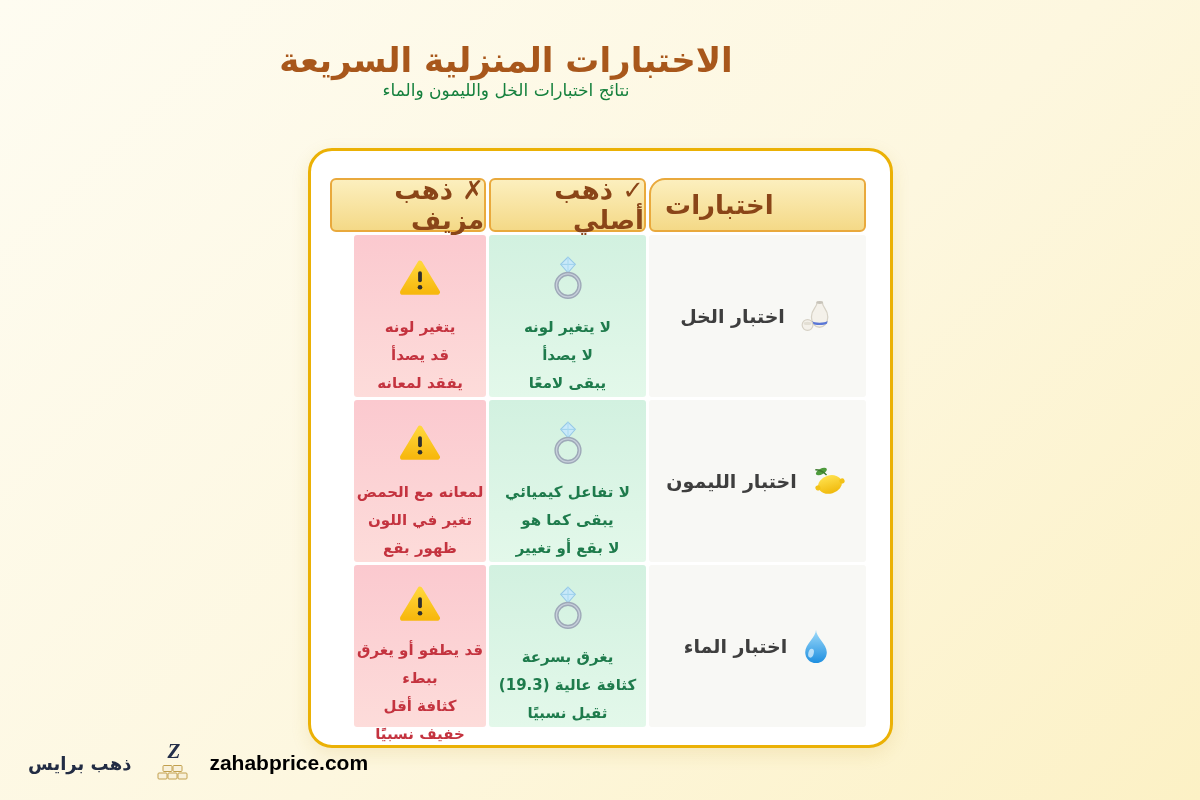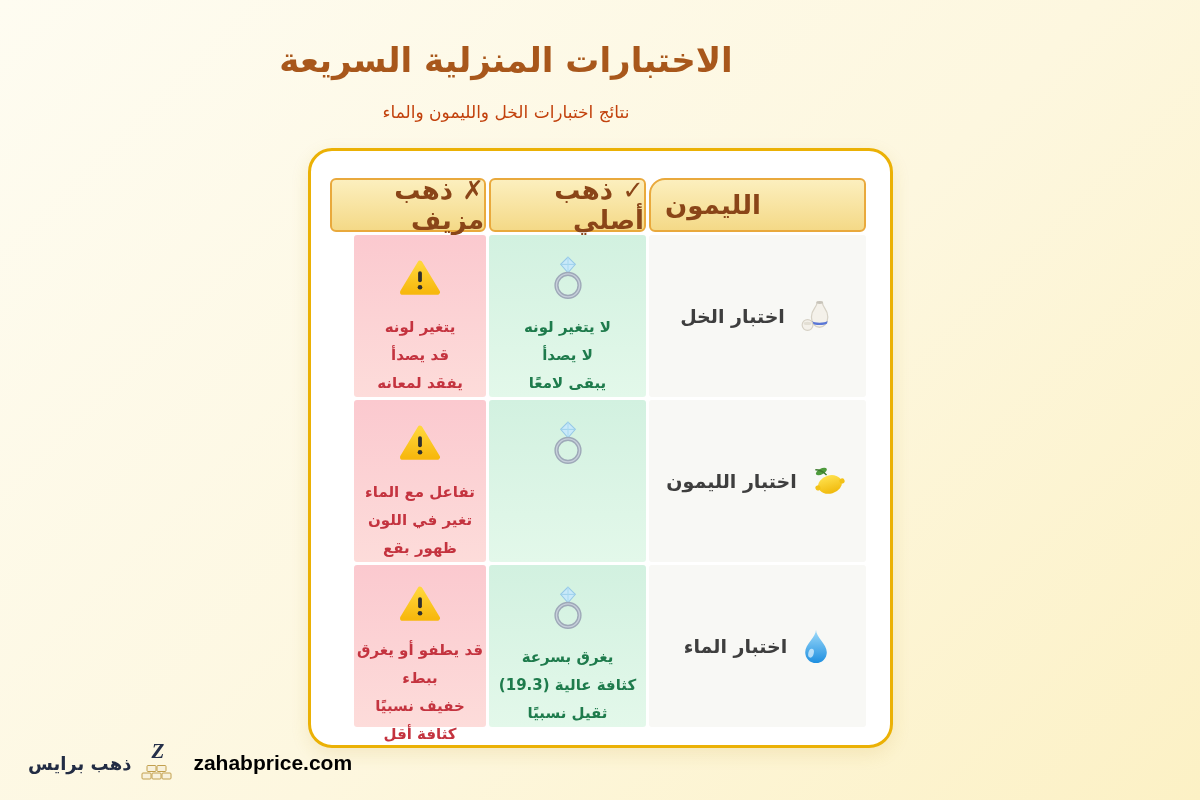--- a/index.html
+++ b/index.html
@@ -10,21 +10,21 @@
     position: relative;
     direction: rtl;
   }
 
   
   .page-header { position: absolute; top: 40px; left: 0; width: 1012px; text-align: center; }
   .page-title {
     font-size: 34px; font-weight: 700; color: #A8571B;
     letter-spacing: 0;
   }
-  .page-subtitle { margin-top: 22px; font-size: 17px; color: #c2410c; }
+  .page-subtitle { font-size: 17px; color: #15803d; }
 
   
   .card {
     position: absolute; left: 308px; top: 148px; width: 585px; height: 600px;
     background: #FFFFFF;
     border: 3px solid #EBB105;
     border-radius: 24px;
     box-shadow: 0 6px 18px rgba(190,150,30,0.14);
     padding: 27px 24px 0 24px;
   }
@@ -76,21 +76,21 @@
 
   .icon-box { height: 46px; display: flex; align-items: center; justify-content: center; }
 
   
   .footer {
     position: absolute; left: 28px; bottom: 14px;
     display: flex; flex-direction: row-reverse; align-items: center; gap: 20px;
     direction: ltr;
   }
   .site-name { font-size: 21px; font-weight: 700; color: #000000; font-family: "Liberation Sans","DejaVu Sans",sans-serif; }
-  .brand { display: flex; align-items: center; gap: 8px; }
+  .brand { display: flex; align-items: center; gap: 24px; }
   .brand-name { font-size: 18px; font-weight: 700; color: #222C44; }
 </style>
 </head>
 <body>
 
 <svg width="0" height="0" style="position:absolute">
   <defs>
     <linearGradient id="lemon-grad" x1="0" y1="0" x2="0" y2="1">
       <stop offset="0" stop-color="#FFE14D"></stop>
         <stop offset="1" stop-color="#F0B90B"></stop>
@@ -119,21 +119,21 @@
 </svg>
 
 <div class="page-header">
   <div class="page-title">الاختبارات المنزلية السريعة</div>
   <div class="page-subtitle">نتائج اختبارات الخل والليمون والماء</div>
 </div>
 
 <div class="card">
   <div class="grid">
 
-    <div class="hcell test-h">الليمون</div>
+    <div class="hcell test-h">اختبارات</div>
     <div class="hcell">✓ ذهب أصلي</div>
     <div class="hcell">✗ ذهب مزيف</div>
 
     <div class="tcell">
       <span class="icon-box">
         <svg width="36" height="36" viewBox="0 0 40 36">
           <path d="M20 3 L26 3 C26 9 32 10 32 19 C32 26.5 27.5 30.5 22.8 30.5 C18 30.5 13.8 26.5 13.8 19 C13.8 10 20 9 20 3 Z" fill="#F4F1EA" stroke="#D6D1C5" stroke-width="1.4"></path>
           <ellipse cx="23" cy="3" rx="3.6" ry="1.6" fill="#C8C4BA"></ellipse>
           <path d="M14.2 23.5 C17 26 28.8 26 31.6 23.5 L31.2 26.3 C28 28.6 17.8 28.6 14.8 26.3 Z" fill="#5A77D6"></path>
           <circle cx="9.5" cy="28" r="6" fill="#F4F1EA" stroke="#D6D1C5" stroke-width="1.3"></circle>
@@ -180,29 +180,34 @@
         </svg>
       </span>
       <span>اختبار الليمون</span>
     </div>
     <div class="rcell real">
       <span class="icon-box">
         <svg width="42" height="44" viewBox="0 0 40 42">
             <use href="#ring-shape"></use>
           </svg>
       </span>
+      <div class="lines">
+        <span>لا تفاعل كيميائي</span>
+        <span>يبقى كما هو</span>
+        <span>لا بقع أو تغيير</span>
+      </div>
     </div>
     <div class="rcell fake">
       <span class="icon-box">
         <svg width="42" height="38" viewBox="0 0 40 36">
             <use href="#warn-shape"></use>
           </svg>
       </span>
       <div class="lines">
-        <span>تفاعل مع الماء</span>
+        <span>لمعانه مع الحمض</span>
         <span>تغير في اللون</span>
         <span>ظهور بقع</span>
       </div>
     </div>
 
     <div class="tcell">
       <span class="icon-box">
         <svg width="30" height="36" viewBox="0 0 32 40">
           <path d="M16 2 C16 10 4 18 4 27 a12 12 0 0 0 24 0 C28 18 16 10 16 2 Z" fill="url(#drop-grad)"></path>
           <ellipse cx="10.5" cy="28" rx="3" ry="5" fill="#E8F7FF" opacity="0.7" transform="rotate(14 10.5 28)"></ellipse>
@@ -223,22 +228,22 @@
       </div>
     </div>
     <div class="rcell fake">
       <span class="icon-box">
         <svg width="42" height="38" viewBox="0 0 40 36">
             <use href="#warn-shape"></use>
           </svg>
       </span>
       <div class="lines">
         <span>قد يطفو أو يغرق ببطء</span>
+        <span>كثافة أقل</span>
         <span>خفيف نسبيًا</span>
-        <span>كثافة أقل</span>
       </div>
     </div>
 
   </div>
 </div>
 
 <div class="footer">
   <span class="site-name">zahabprice.com</span>
   <div class="brand">
     <span class="brand-name">ذهب برايس</span>

